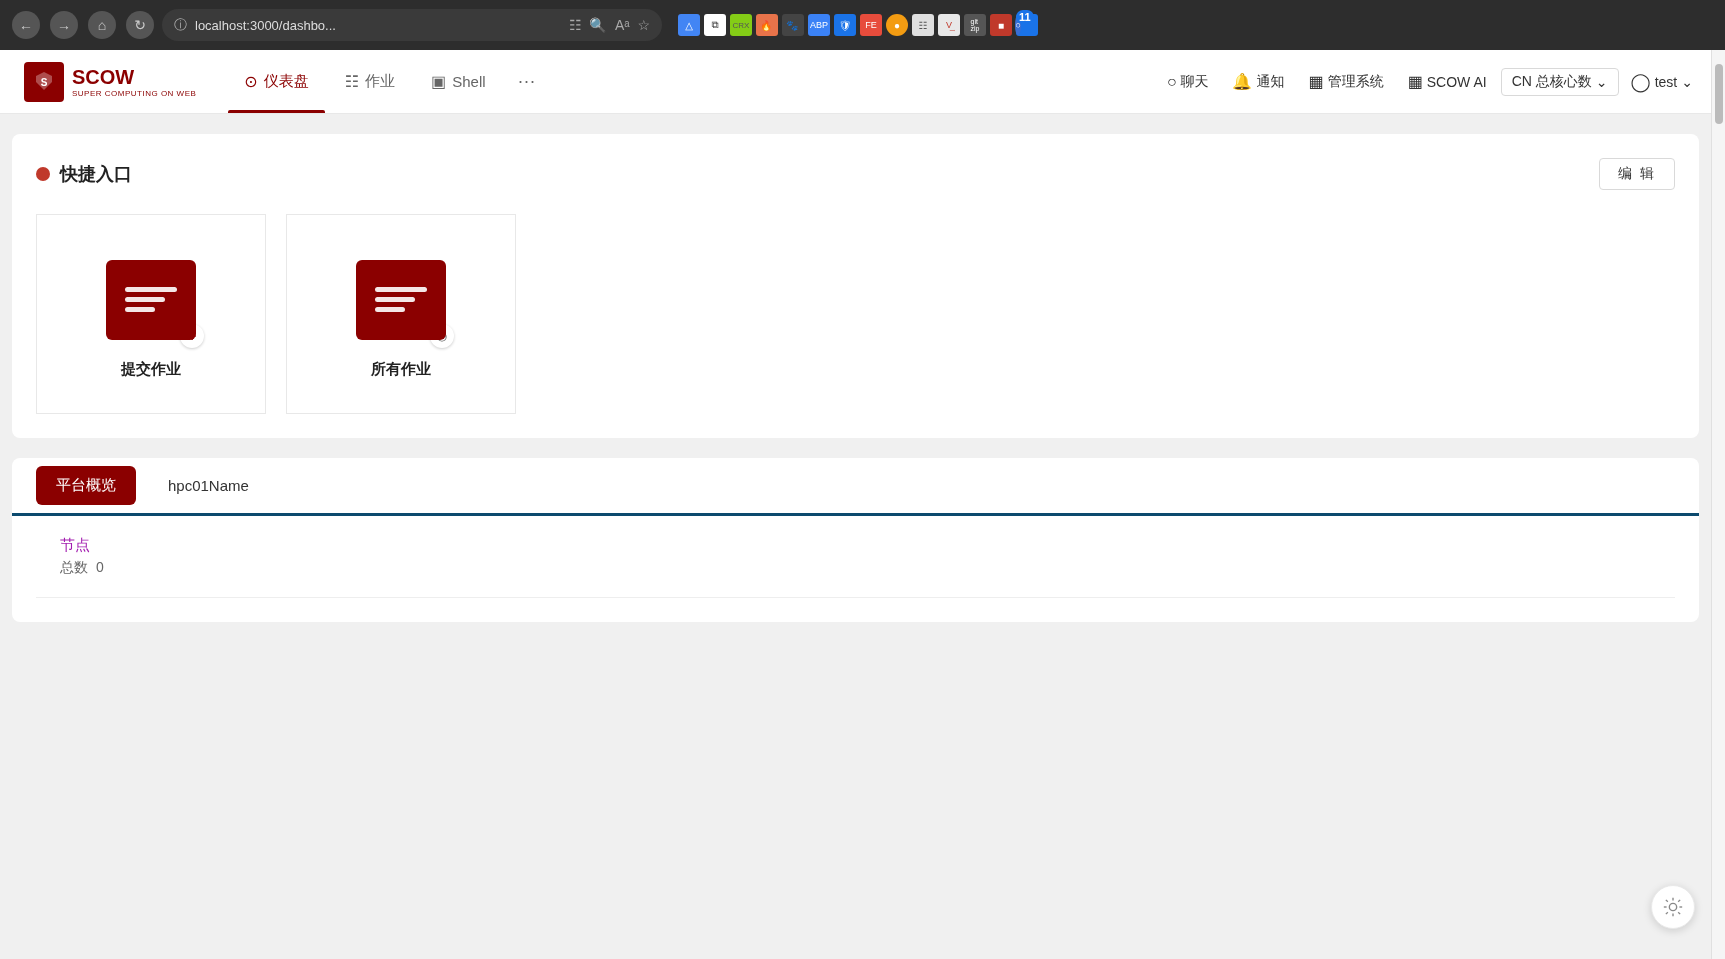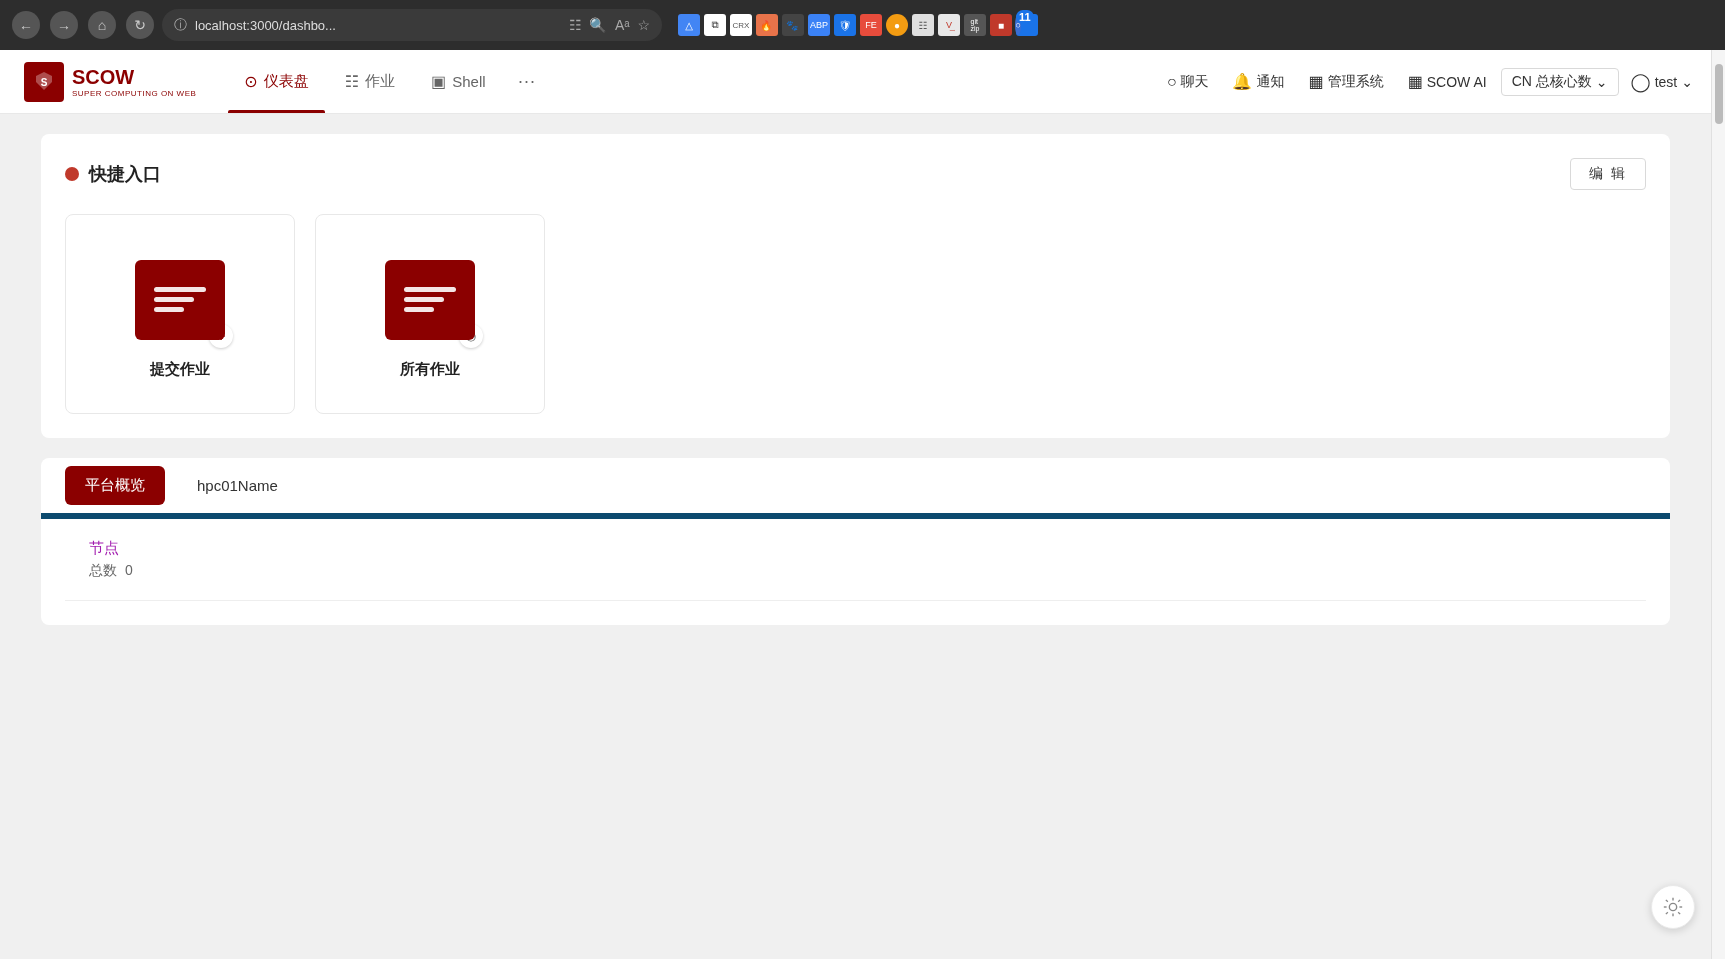--- a/index.html
+++ b/index.html
@@ -161,21 +161,21 @@
       background: #bbb;
       border-radius: 4px;
       margin: 4px auto;
       position: absolute;
       right: 2px;
       top: 10px;
     }
 
     
     .main-content {
-      padding: 20px 41px;
+      padding: 20px 12px;
       max-width: calc(100% - 14px);
     }
 
     
     .section {
       background: #fff;
       border-radius: 8px;
       padding: 24px;
       margin-bottom: 20px;
     }
@@ -204,21 +204,21 @@
     }
 
     
     .cards-row {
       display: flex; gap: 20px;
     }
     .card {
       width: 230px;
       min-height: 200px;
       border: 1px solid #e8e8e8;
-      border-radius: 8px;
+      border-radius: 0;
       display: flex; flex-direction: column;
       align-items: center; justify-content: center;
       cursor: pointer;
       padding: 30px 20px 20px;
       transition: box-shadow 0.2s;
     }
 
     .card-icon-wrapper {
       position: relative;
       margin-bottom: 20px;
@@ -266,21 +266,21 @@
 
     
     .platform-section {
       background: #fff;
       border-radius: 8px;
       padding: 0 0 24px 0;
       margin-bottom: 20px;
     }
     .platform-tabs {
       display: flex; align-items: center;
-      border-bottom: 6px solid #0c4a6e;
+      border-bottom: 3px solid #0c4a6e;
       padding: 0 24px;
       gap: 0;
     }
     .platform-tab {
       padding: 16px 24px;
       font-size: 15px;
       cursor: pointer;
       color: #666;
       font-weight: 500;
     }
@@ -347,21 +347,21 @@
     <span style="margin-left:auto;display:flex;gap:8px;align-items:center;">
       <span style="color:#aaa;font-size:14px;">☷</span>
       <span style="color:#aaa;font-size:14px;">🔍</span>
       <span style="color:#aaa;font-size:14px;">Aᵃ</span>
       <span style="color:#aaa;font-size:14px;">☆</span>
     </span>
   </div>
   <div class="browser-extensions">
     <div class="ext-icon" style="background:#4285f4;">△</div>
     <div class="ext-icon" style="background:#fff;color:#333;">⧉</div>
-    <div class="ext-icon" style="background:#ffffff;color:#555;font-size:8px;">CRX</div>
+    <div class="ext-icon" style="background:#84cc16;color:#555;font-size:8px;">CRX</div>
     <div class="ext-icon" style="background:#e8734a;">🔥</div>
     <div class="ext-icon" style="background:#444;">🐾</div>
     <div class="ext-icon" style="background:#3b82f6;color:white;font-size:9px;">ABP</div>
     <div class="ext-icon" style="background:#1a73e8;">🛡</div>
     <div class="ext-icon" style="background:#e74c3c;color:white;font-size:9px;">FE</div>
     <div class="ext-icon" style="background:#f39c12;border-radius:50%;">●</div>
     <div class="ext-icon" style="background:#e0e0e0;color:#555;font-size:10px;">☷</div>
     <div class="ext-icon" style="background:#e8e8e8;color:#c0392b;font-size:9px;">V͢</div>
     <div class="ext-icon" style="background:#555;color:white;font-size:7px;">git<br>zip</div>
     <div class="ext-icon" style="background:#c0392b;color:white;font-size:10px;">■</div>

